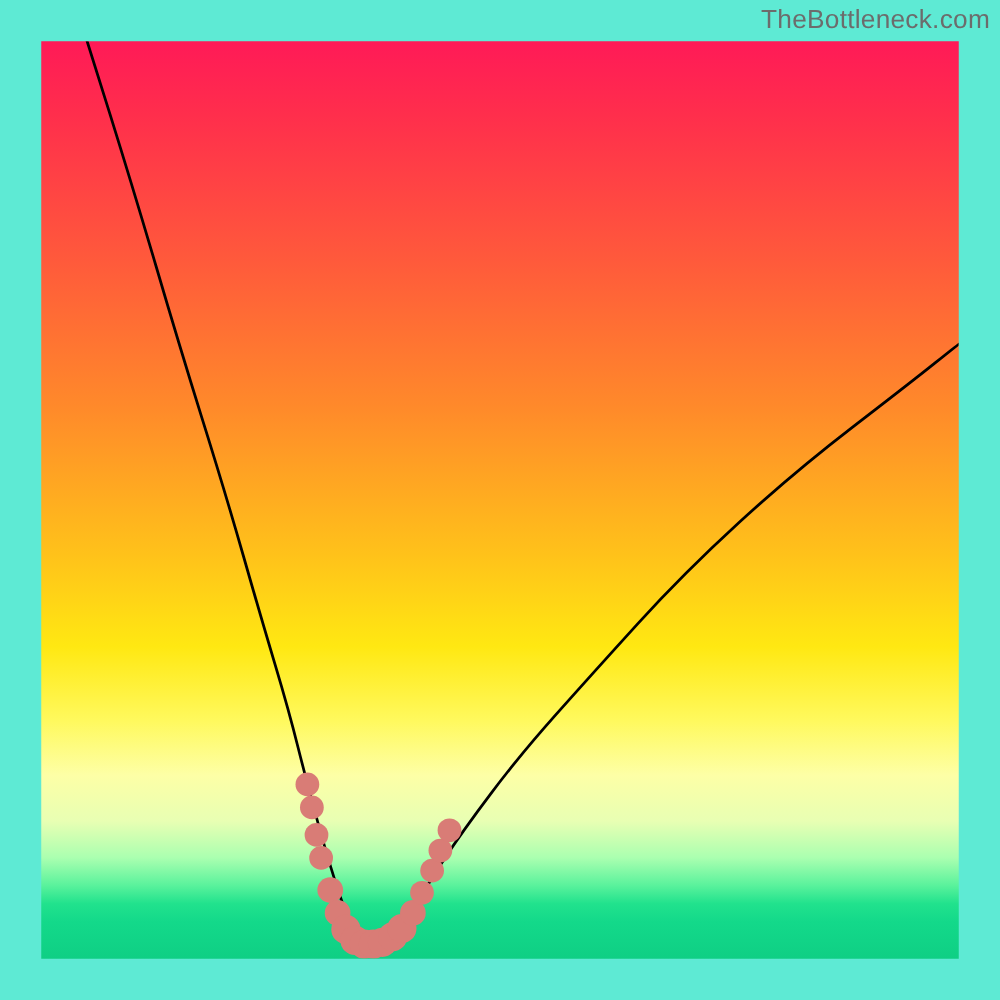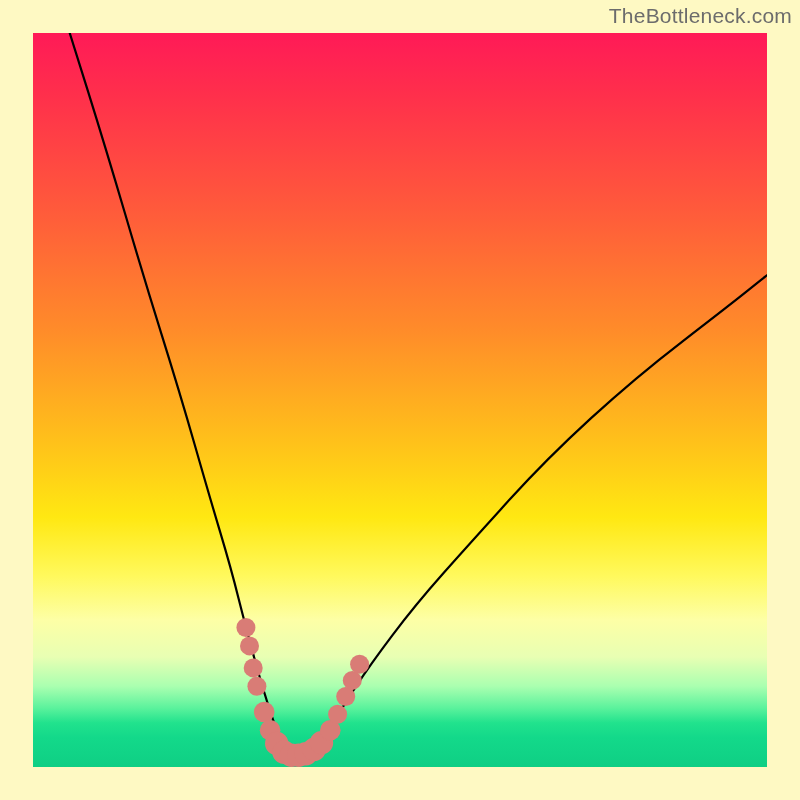--- a/index.html
+++ b/index.html
@@ -8,21 +8,21 @@
     width: 800px;
     height: 800px;
     overflow: hidden;
     background: #000;
     font-family: Arial, Helvetica, sans-serif;
   }
   .outer {
     position: relative;
     width: 800px;
     height: 800px;
-    background: #fef9c3;
+    background: #5eead4;
   }
   .plot {
     position: absolute;
     left: 33px;
     top: 33px;
     width: 734px;
     height: 734px;
     
     background: linear-gradient(
       to bottom,

